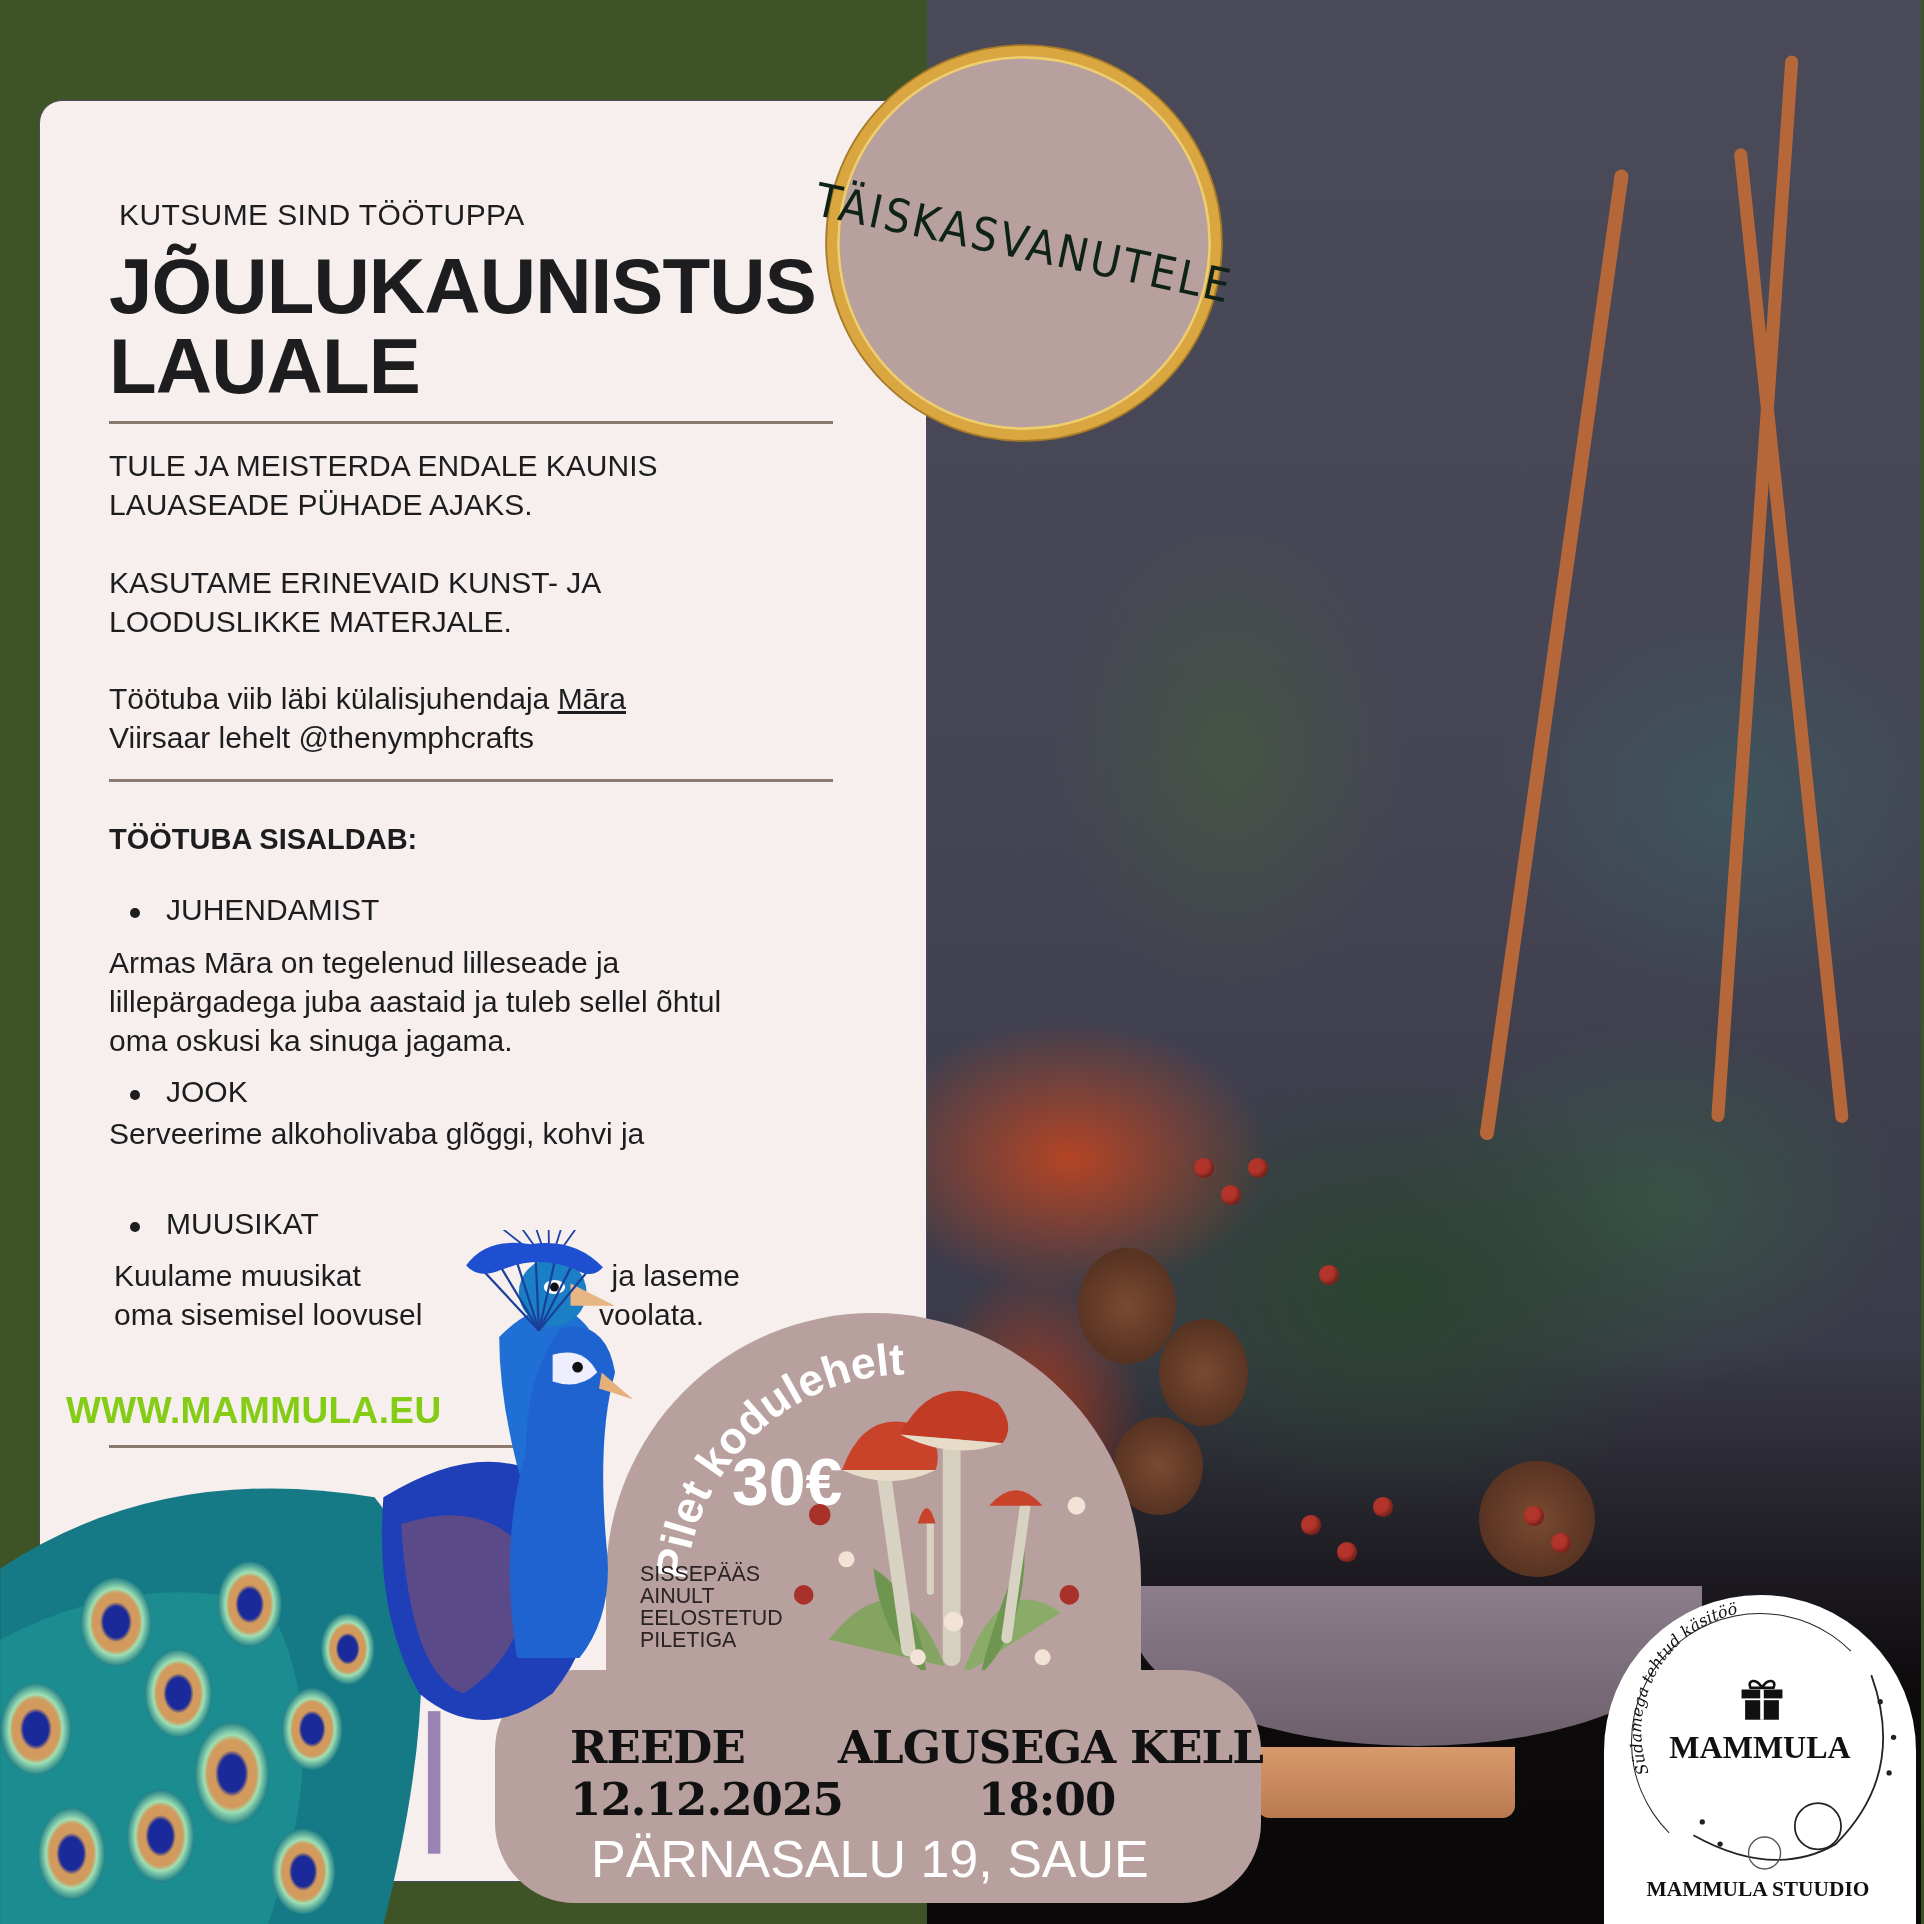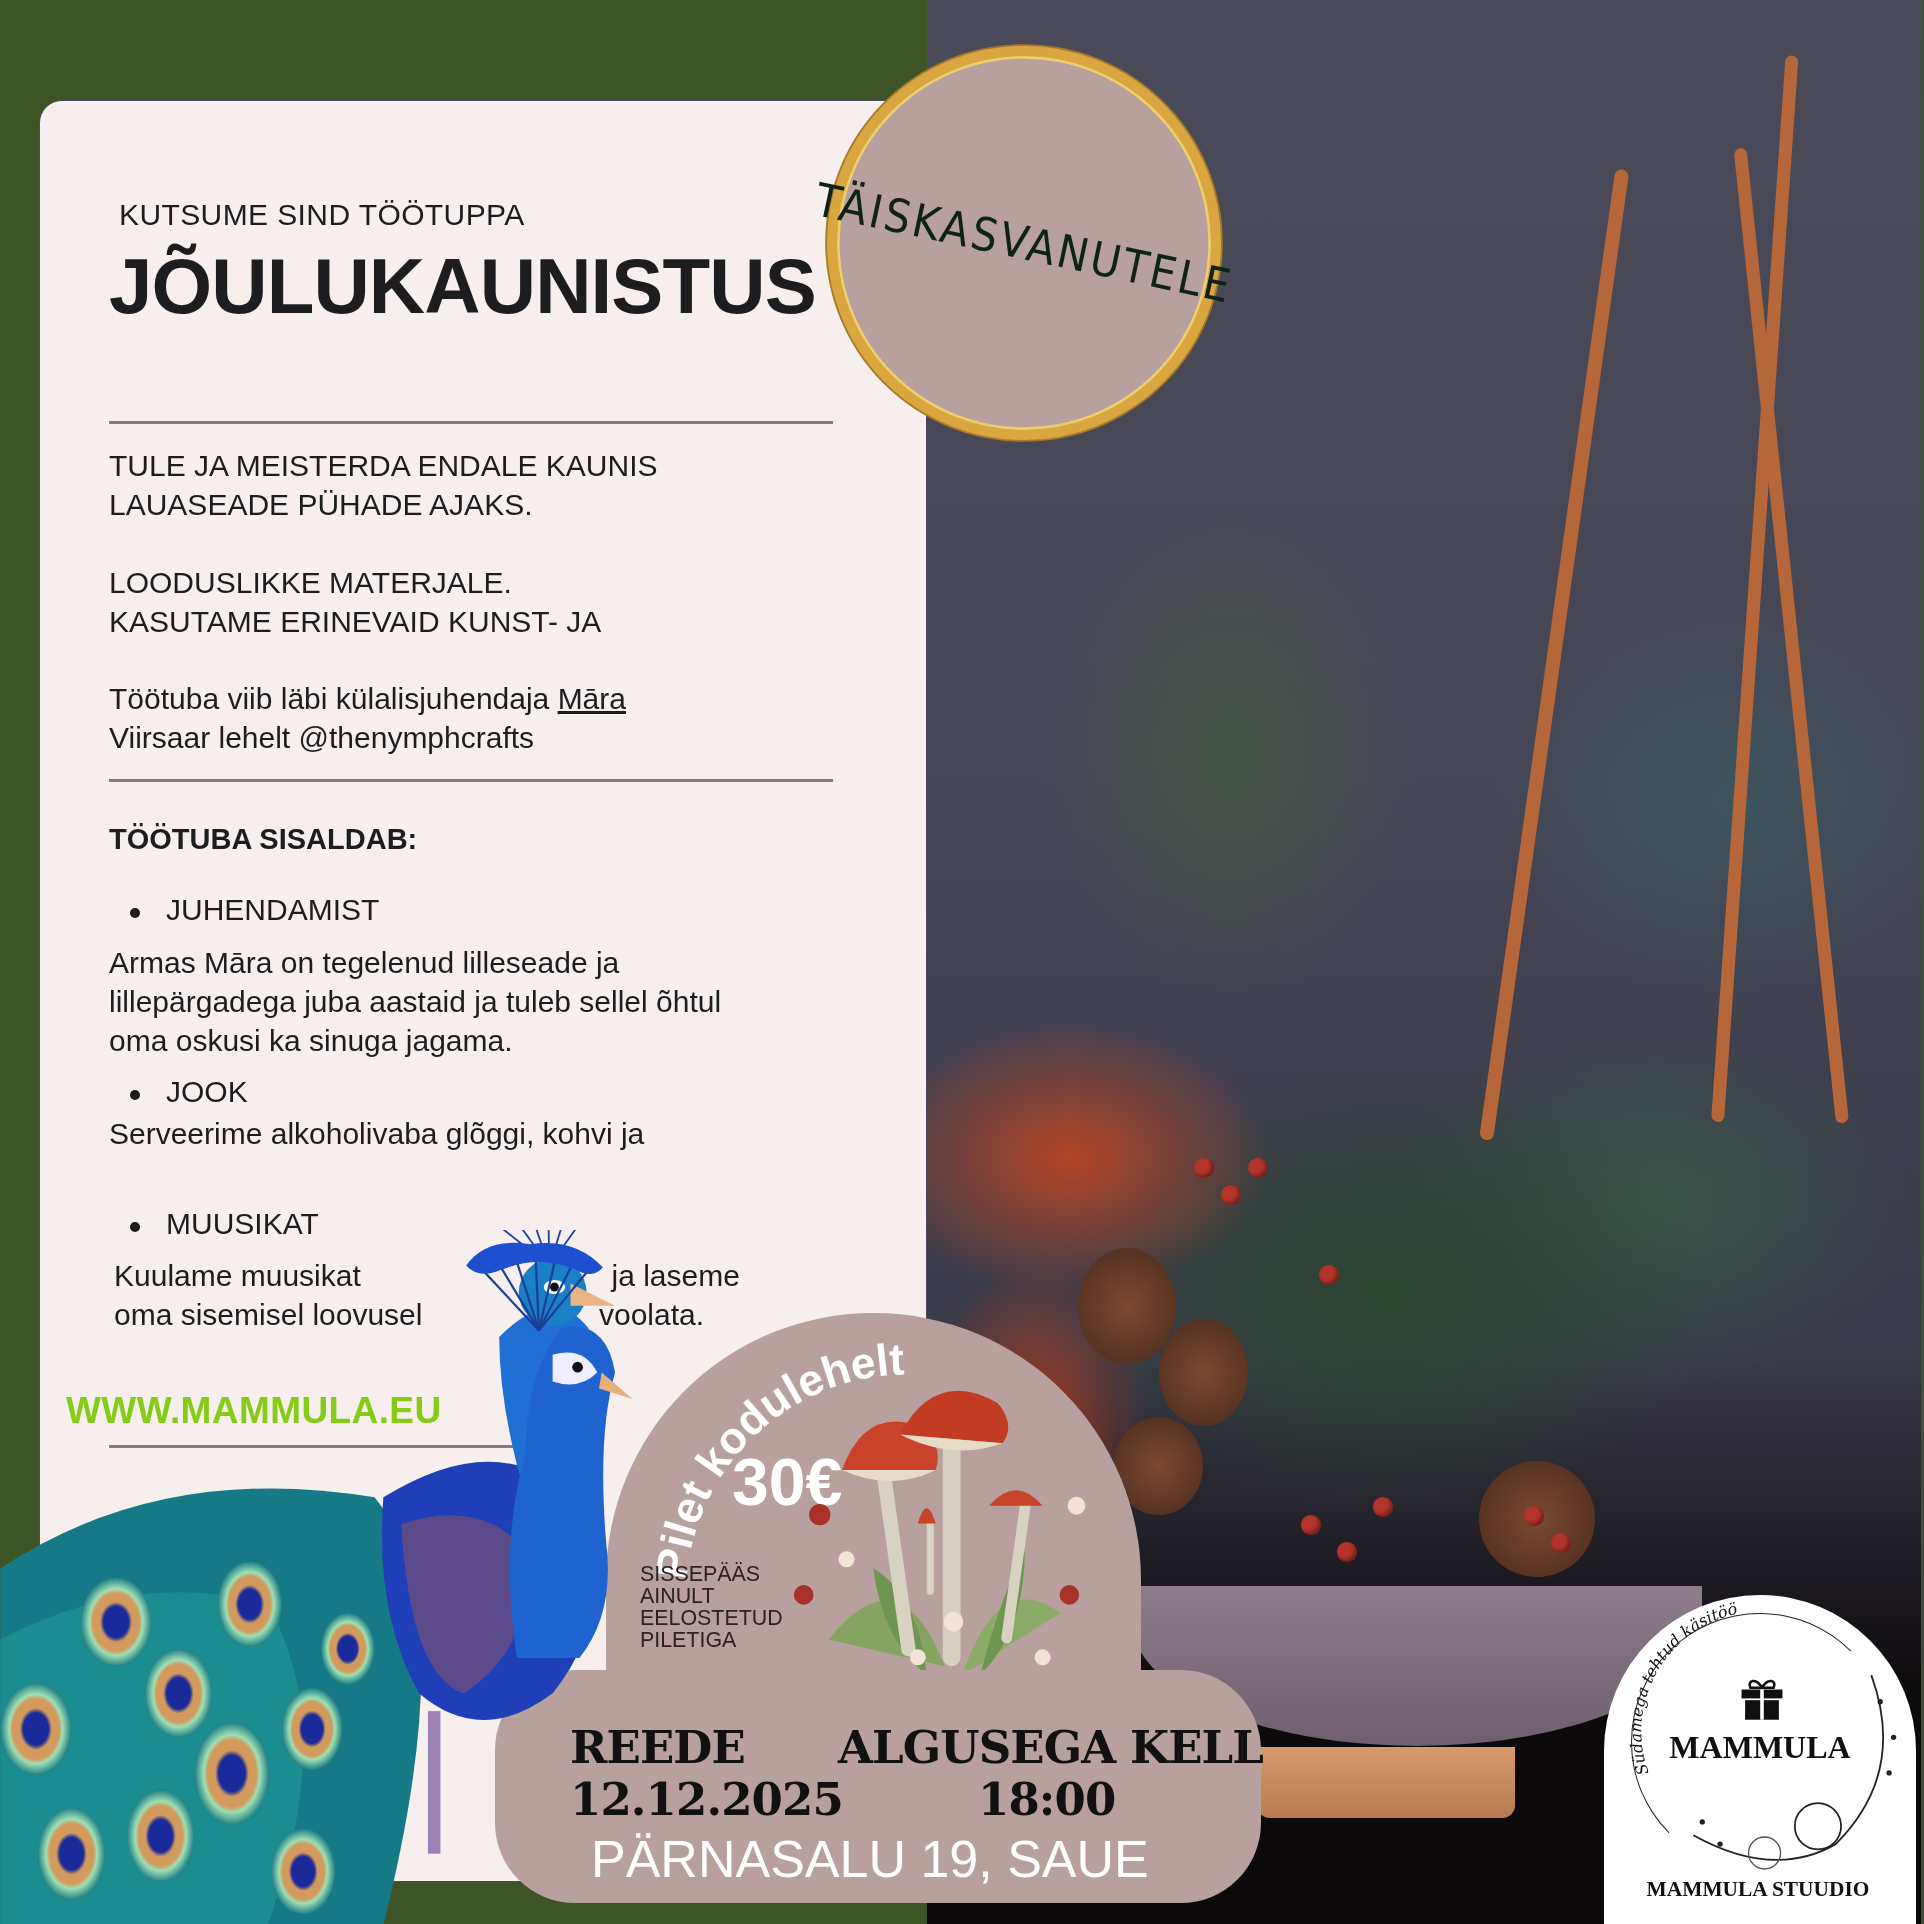--- a/index.html
+++ b/index.html
@@ -120,30 +120,31 @@
   <div class="bowl"></div>
   <div class="stand"></div>
 </div>
 <div class="green-strip"></div>
 
 <div class="card"></div>
 
 <div class="kicker">KUTSUME SIND TÖÖTUPPA</div>
 <div class="title">
   <div>JÕULUKAUNISTUS</div>
+  <div>LAUALE</div>
 </div>
 <div class="rule" style="left:109px;top:421px;width:724px;"></div>
 
 <div class="p" style="top:446px;">
   <div>TULE JA MEISTERDA ENDALE KAUNIS</div>
   <div>LAUASEADE PÜHADE AJAKS.</div>
 </div>
 <div class="p" style="top:563px;">
+  <div>KASUTAME ERINEVAID KUNST- JA</div>
   <div>LOODUSLIKKE MATERJALE.</div>
-  <div>KASUTAME ERINEVAID KUNST- JA</div>
 </div>
 <div class="p" style="top:679px;">
   <div><span>Töötuba viib läbi külalisjuhendaja </span><u>Māra</u></div>
   <div>Viirsaar lehelt @thenymphcrafts</div>
 </div>
 <div class="rule" style="left:109px;top:779px;width:724px;"></div>
 
 <div class="h-includes">TÖÖTUBA SISALDAB:</div>
 
 <div class="bullet" style="top:893px;"><span>JUHENDAMIST</span></div>

